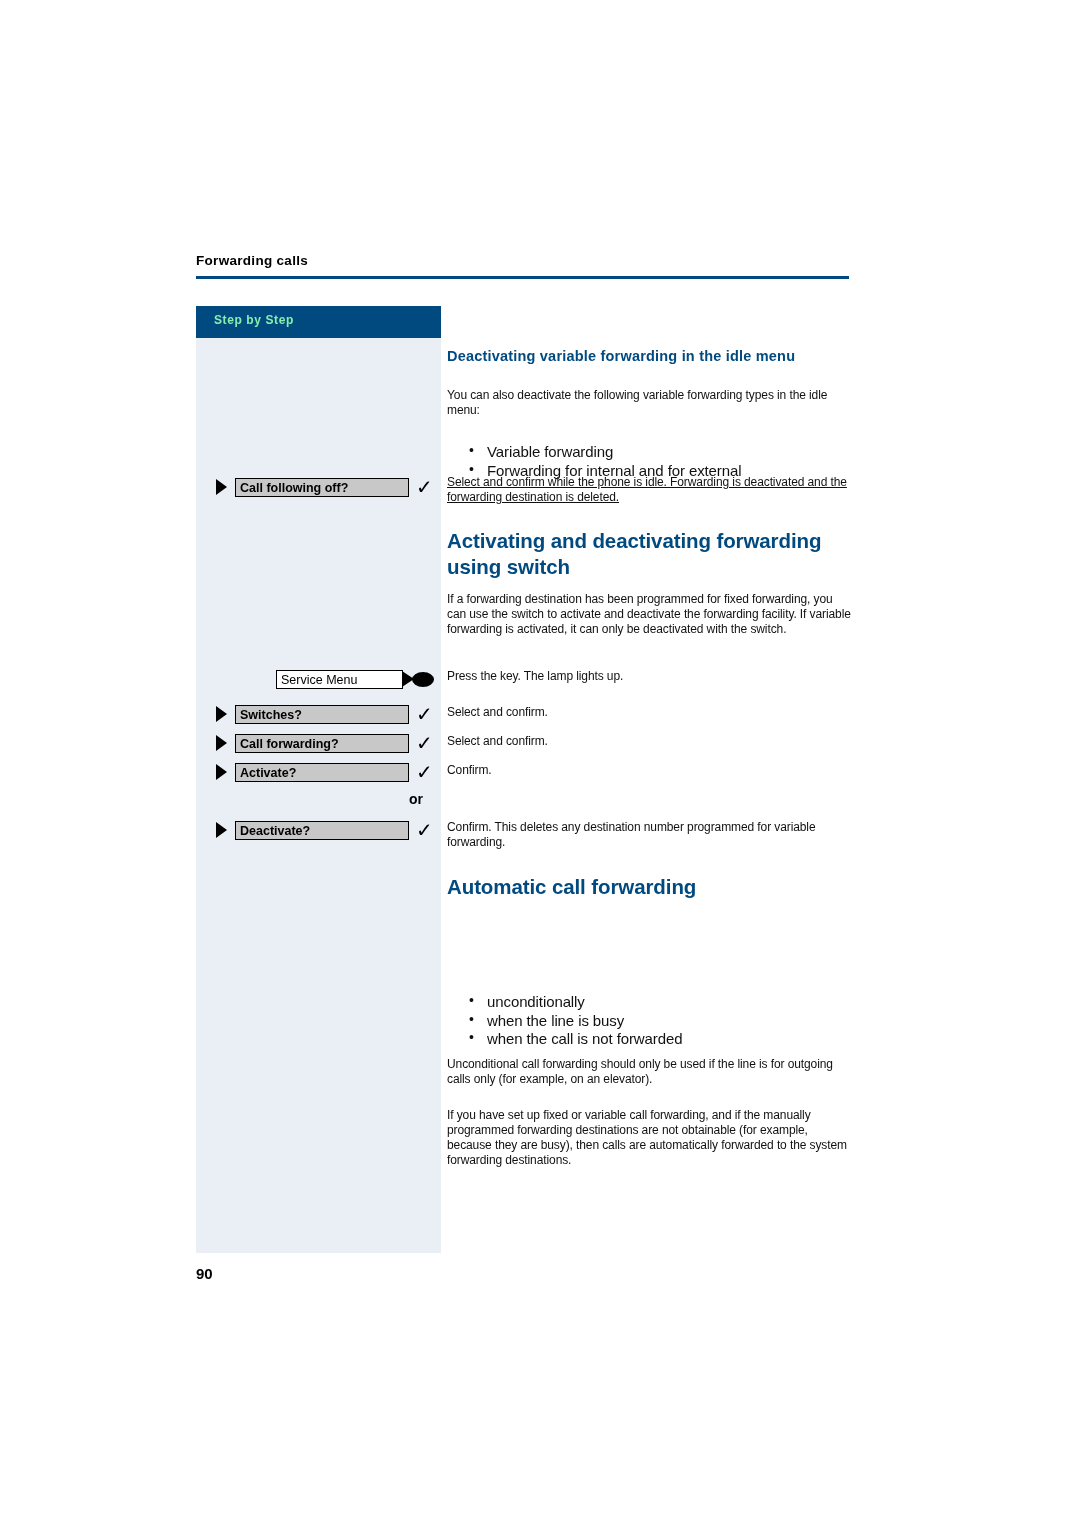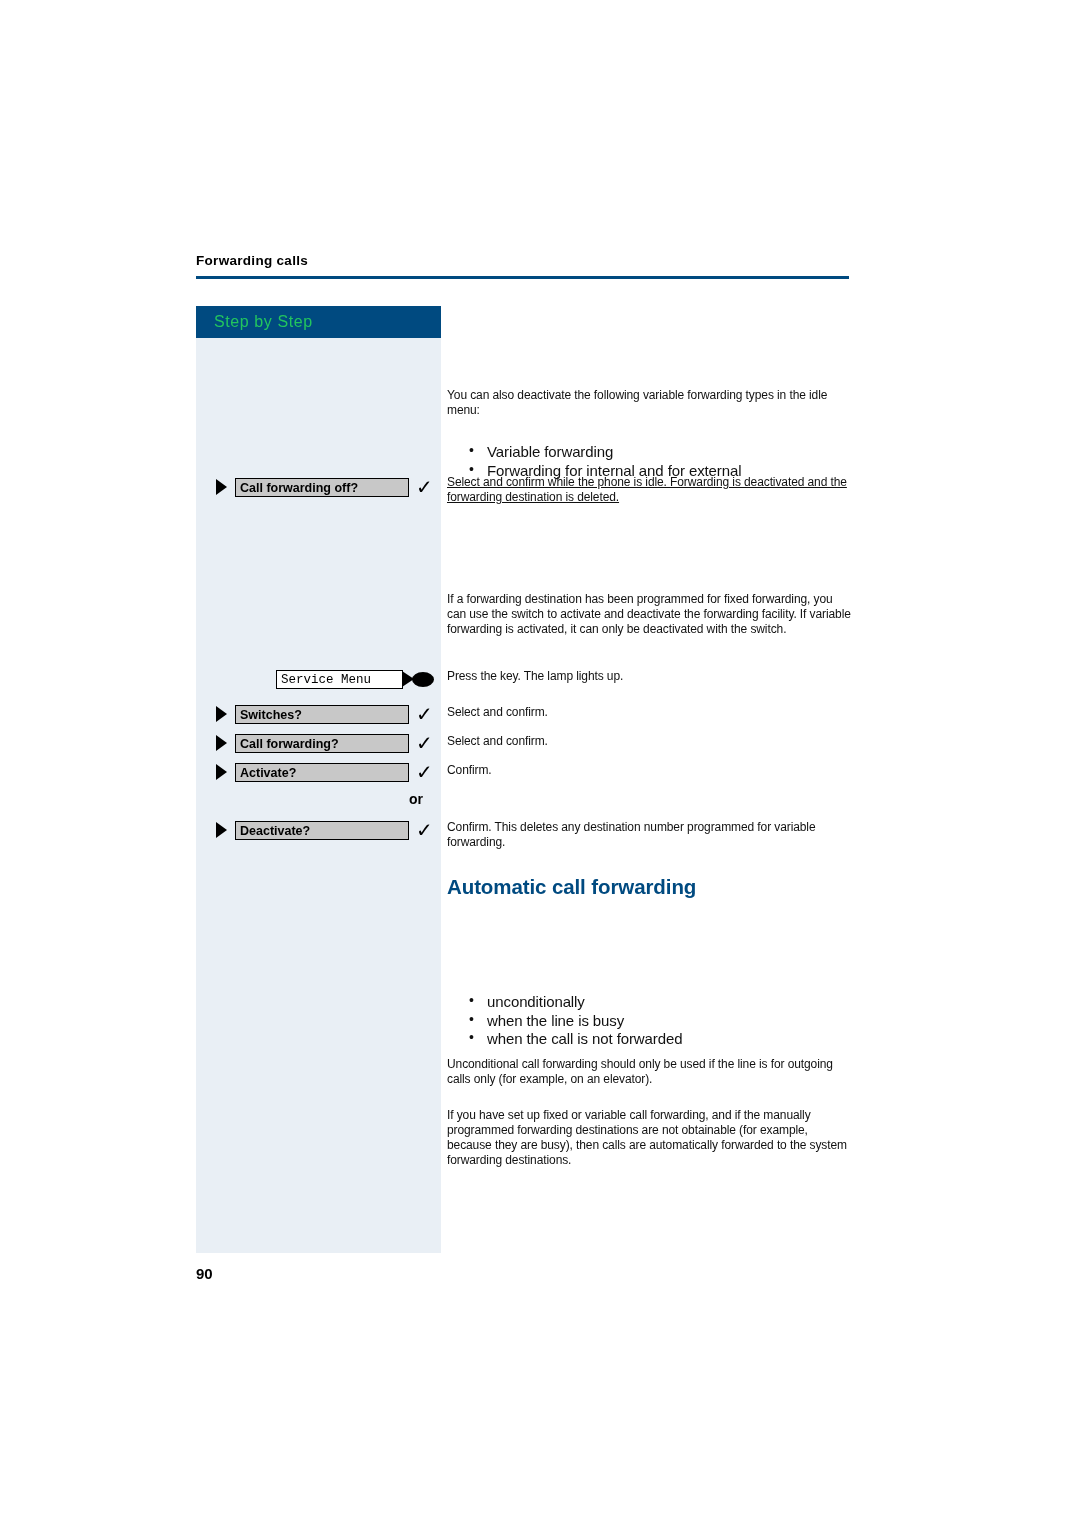--- a/index.html
+++ b/index.html
@@ -55,23 +55,23 @@
     left: 196px;
     top: 306px;
     width: 245px;
     height: 32px;
     background: #004a80;
   }
   .step-banner span {
     position: absolute;
     left: 18px;
     top: 7px;
-    color: #22c55e;
-    font-size: 16px;
-    font-weight: normal;
+    color: #86efac;
+    font-size: 12px;
+    font-weight: bold;
     letter-spacing: 0.6px;
   }
 
   
   .disp-row {
     position: absolute;
     height: 19px;
   }
   .disp-arrow {
     position: absolute;
@@ -223,26 +223,26 @@
   <div class="header-rule"></div>
 
   <div class="left-col"></div>
   <div class="step-banner">
     <span>Step by Step</span>
   </div>
 
   <div class="disp-row" style="left:216px; top:478px; width:225px;">
     <div class="disp-arrow"></div>
     <div class="disp-box">
-      <span>Call forwarding off?</span>
-    </div>
-    <div class="disp-check">✓</div>
-  </div>
-
-  <div class="disp-row" style="left:196px; top:670px; width:273px;font-family:Liberation Mono, monospace;">
+      <span>Call following off?</span>
+    </div>
+    <div class="disp-check">✓</div>
+  </div>
+
+  <div class="disp-row" style="left:196px; top:670px; width:273px;">
     <div class="svc-box">
       <span>Service Menu</span>
     </div>
     <div class="svc-key">
       <div class="tri"></div>
       <div class="oval"></div>
     </div>
   </div>
 
   <div class="disp-row" style="left:216px; top:705px; width:225px;">
@@ -272,30 +272,34 @@
   <div class="or-label" style="left:409px; top:791px;">or</div>
 
   <div class="disp-row" style="left:216px; top:821px; width:225px;">
     <div class="disp-arrow"></div>
     <div class="disp-box">
       <span>Deactivate?</span>
     </div>
     <div class="disp-check">✓</div>
   </div>
 
+  <div class="abs" style="left:447px; top:348px; width:404px;">
+    <div class="sub-head">Deactivating variable forwarding in the idle menu</div>
+  </div>
 
   <p class="body abs" style="left:447px; top:388px; width:400px;">You can also deactivate the following variable forwarding types in the idle menu:</p>
 
   <ul class="bullets abs" style="left:447px; top:427px; width:400px;">
     <li>Variable forwarding</li>
     <li>Forwarding for internal and for external</li>
   </ul>
 
   <p class="body abs" style="left:447px; top:475px; width:404px;text-decoration:underline;">Select and confirm while the phone is idle. Forwarding is deactivated and the forwarding destination is deleted.</p>
 
+  <h2 class="big-head abs" style="left:447px; top:528px; width:404px;">Activating and deactivating forwarding using switch</h2>
 
   <p class="body abs" style="left:447px; top:592px; width:404px;">If a forwarding destination has been programmed for fixed forwarding, you can use the switch to activate and deactivate the forwarding facility. If variable forwarding is activated, it can only be deactivated with the switch.</p>
 
   <p class="body abs" style="left:447px; top:669px; width:404px;">Press the key. The lamp lights up.</p>
   <p class="body abs" style="left:447px; top:705px; width:404px;">Select and confirm.</p>
   <p class="body abs" style="left:447px; top:734px; width:404px;">Select and confirm.</p>
   <p class="body abs" style="left:447px; top:763px; width:404px;">Confirm.</p>
   <p class="body abs" style="left:447px; top:820px; width:404px;">Confirm. This deletes any destination number programmed for variable forwarding.</p>
 
   <h2 class="big-head abs" style="left:447px; top:874px; width:404px;">Automatic call forwarding</h2>

